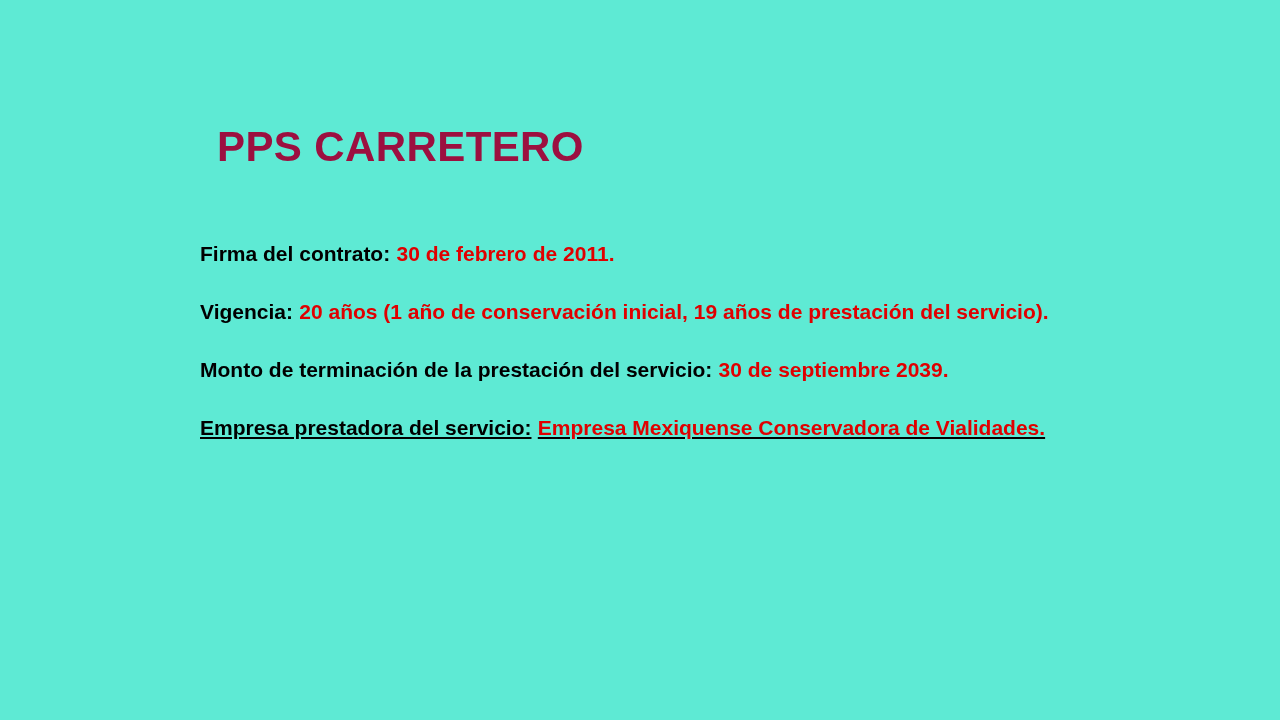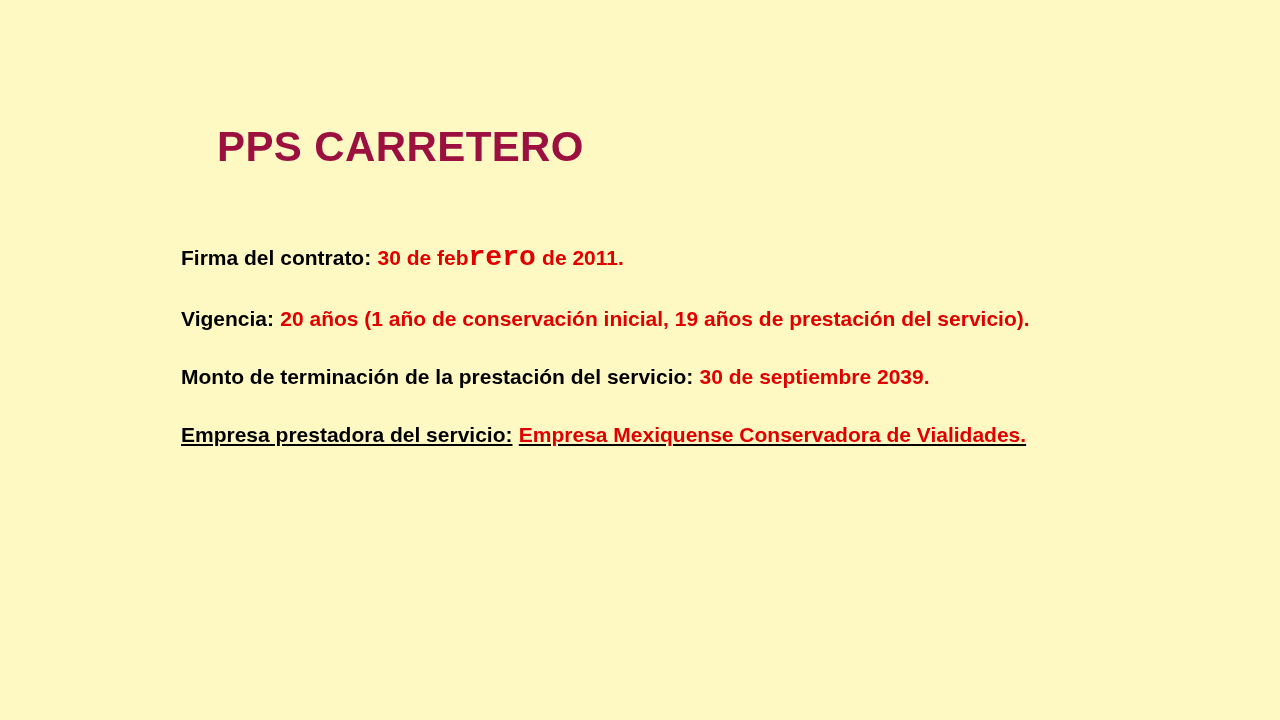--- a/index.html
+++ b/index.html
@@ -12,21 +12,21 @@
     height: 720px;
     background: #ffffff;
     font-family: "Liberation Sans", sans-serif;
     overflow: hidden;
     position: relative;
   }
 
   .slide {
     position: absolute;
     inset: 0;
-    background: #fef9c3;
+    background: #5eead4;
   }
 
   
   .slide-title {
     position: absolute;
     left: 217px;
     top: 98px;
     font-size: 42px;
     font-weight: bold;
     letter-spacing: 0.4px;
@@ -51,30 +51,30 @@
     white-space: nowrap;
     margin-bottom: 36px;
   }
   .fact-line:last-child {
     margin-bottom: 0;
     text-decoration: underline;
   }
 
   .fact-label {
     color: #000000;
+    margin-left: 19px;
   }
 
   .fact-value {
     color: #e00000;
   }
 
   
   .bump {
-    font-size: 28px;
-    font-family: Liberation Mono, monospace;
+    font-size: 20px;
   }
 
   .sp {
     display: inline-block;
     width: 0.3em;
   }
 </style>
 </head>
 <body>
 

